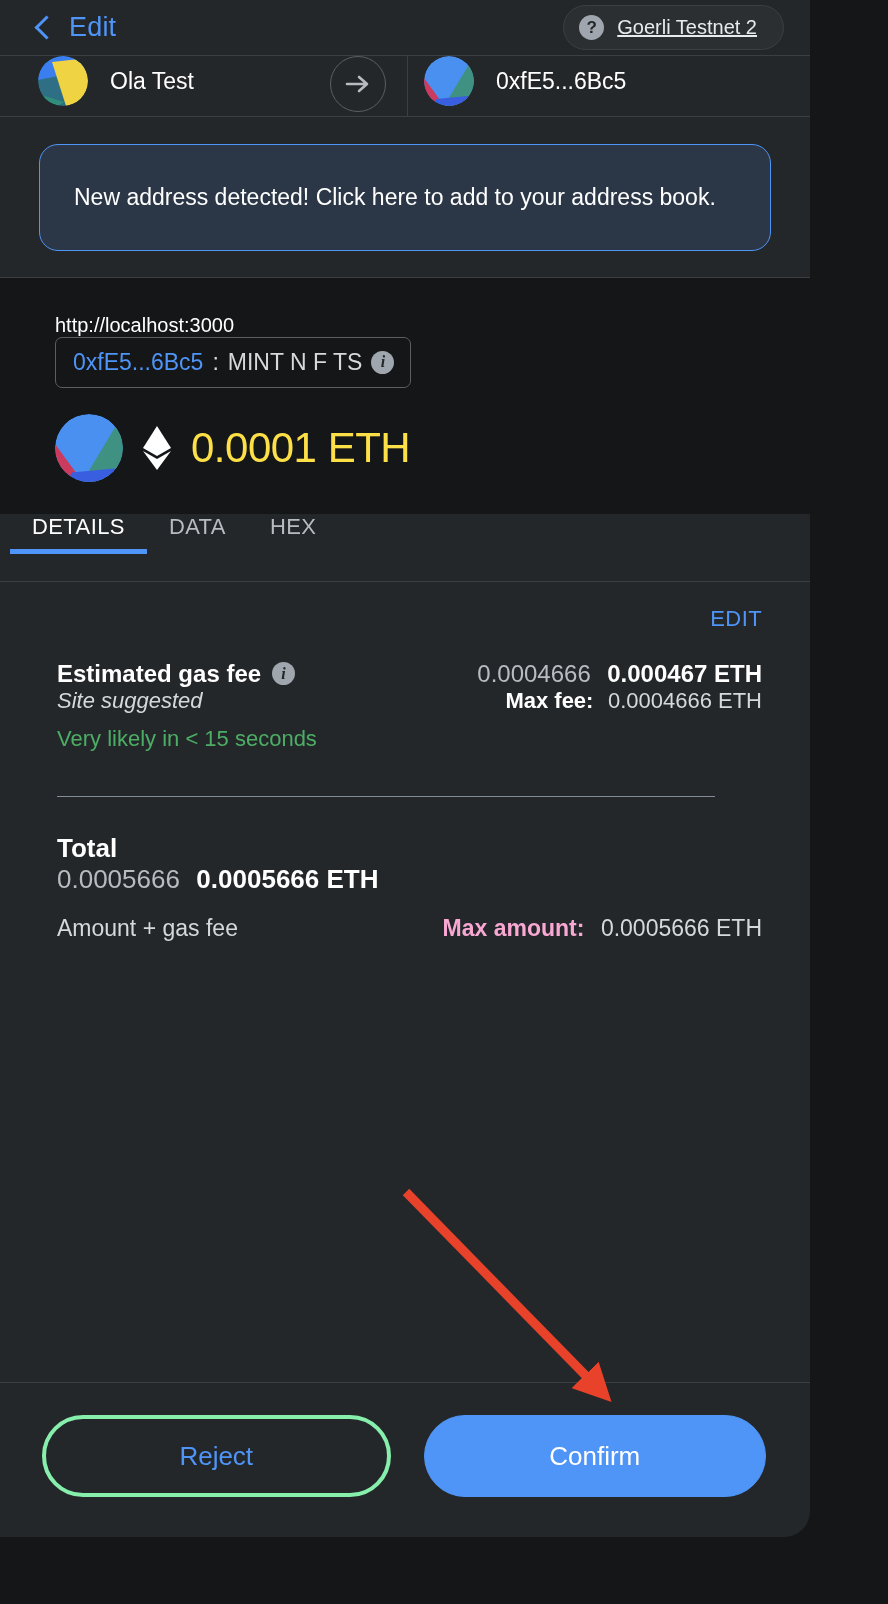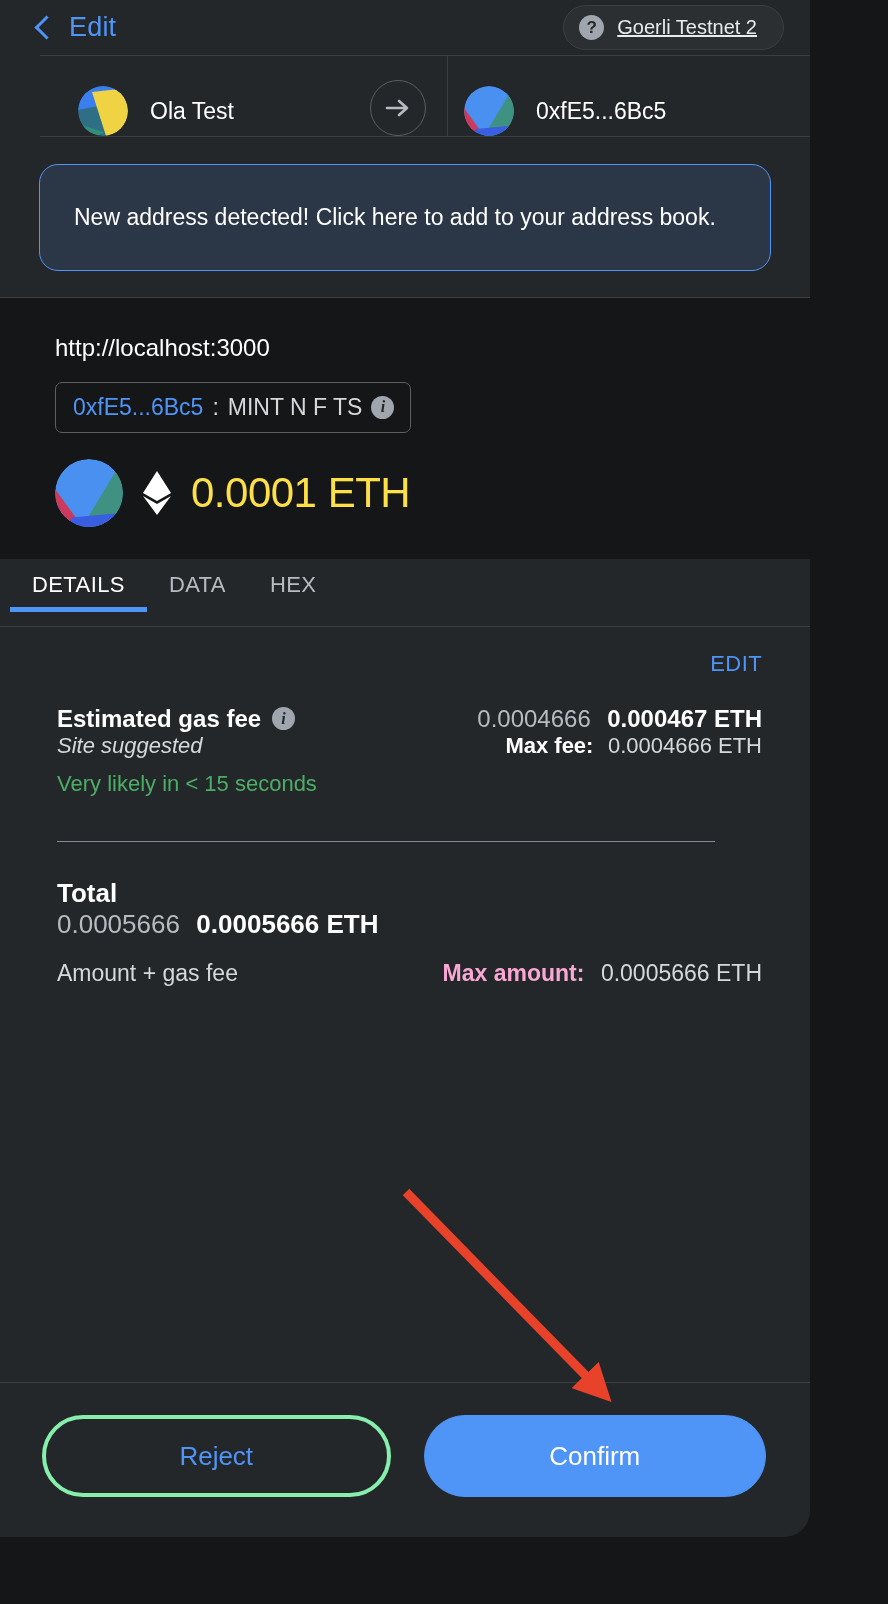--- a/index.html
+++ b/index.html
@@ -85,29 +85,28 @@
     line-height: 1;
   }
   .net-name {
     color: #e7ebee;
     font-size: 20px;
     text-decoration: underline;
   }
 
   
   .accounts {
-    height: 82px;
-    flex: none;
-    display: flex;
-    align-items: flex-end;
+    height: 62px;
+    flex: none;
+    display: flex;
+    align-items: flex-start;
     border-top: 1px solid #3b3f42;
     border-bottom: 1px solid #3b3f42;
     position: relative;
     box-sizing: border-box;
-    margin-left: 40px;
   }
   .acct {
     display: flex;
     align-items: center;
     gap: 22px;
     cursor: pointer;
   }
   .acct.from { padding-left: 38px; width: 330px; box-sizing: border-box;}
   .acct.to   { padding-left: 38px; }
   .acct-name {
@@ -162,22 +161,21 @@
 
   
   .origin-zone {
     flex: none;
     background: #141618;
     padding: 36px 0 32px 55px;
     box-sizing: border-box;
   }
   .origin-url {
     color: #ffffff;
-    font-size: 24px;
-    margin-bottom: 20px;
+    font-size: 20px;
   }
   .contract-pill {
     display: inline-flex;
     align-items: center;
     gap: 9px;
     border: 1px solid #5a5f63;
     border-radius: 7px;
     padding: 11px 16px 11px 17px;
     cursor: pointer;
   }
@@ -210,21 +208,21 @@
   .amount-text {
     color: #fde047;
     font-size: 42px;
     letter-spacing: -0.5px;
   }
 
   
   .tabs {
     flex: none;
     display: flex;
-    align-items: center;
+    align-items: flex-start;
     gap: 0;
     border-bottom: 1px solid #3b3f42;
     background: #24272a;
     height: 68px;
     padding-left: 10px;
     box-sizing: border-box;
   }
   .tab {
     padding: 0 22px 14px 22px;
     color: #b8bcc0;

